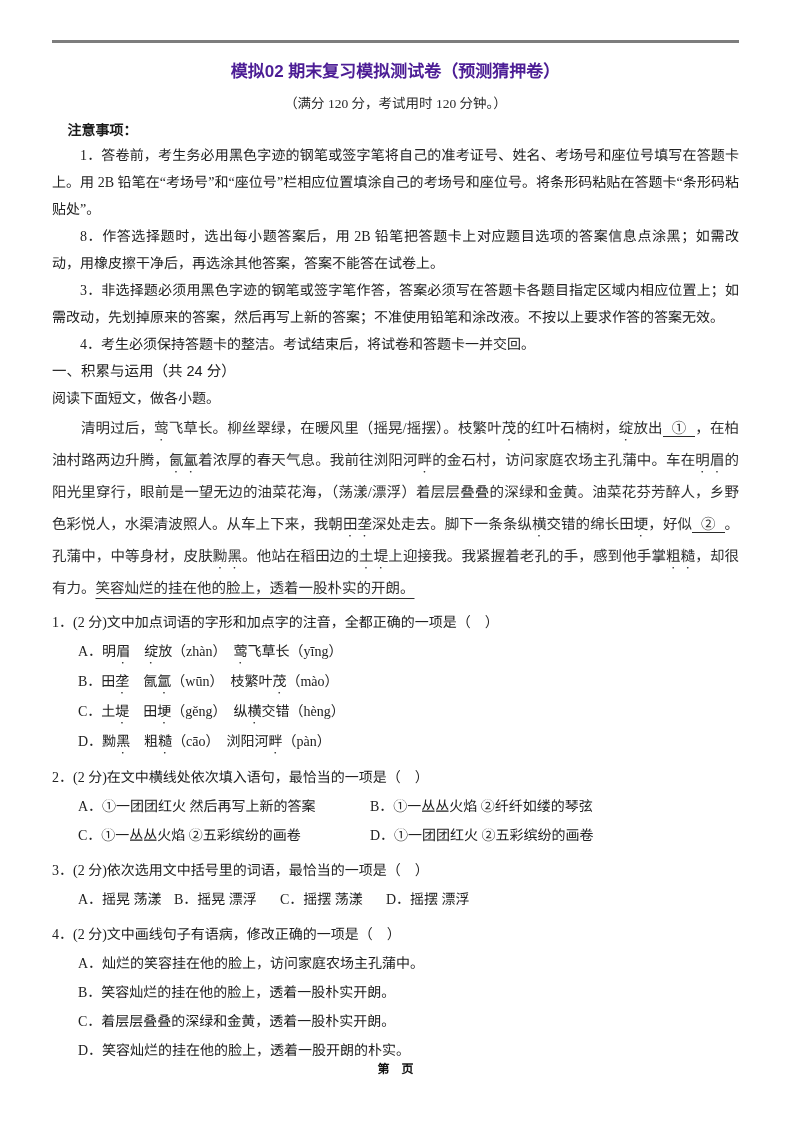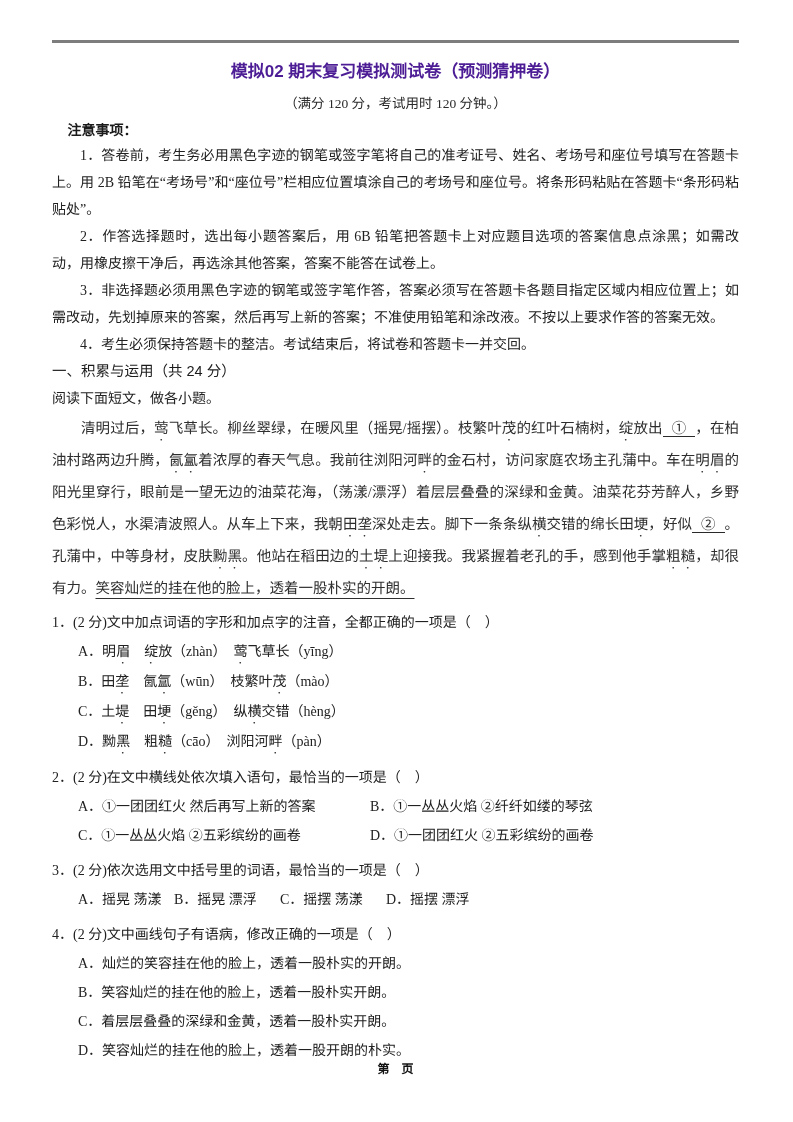--- a/index.html
+++ b/index.html
@@ -49,21 +49,21 @@
 <body>
 
 <div class="top-rule"></div>
 
 <h1 class="title">模拟02 期末复习模拟测试卷（预测猜押卷）</h1>
 <div class="subtitle">（满分 120 分，考试用时 120 分钟。）</div>
 
 <div class="notice-head">注意事项：</div>
 <div>
     <p class="notice">1．答卷前，考生务必用黑色字迹的钢笔或签字笔将自己的准考证号、姓名、考场号和座位号填写在答题卡上。用 2B 铅笔在“考场号”和“座位号”栏相应位置填涂自己的考场号和座位号。将条形码粘贴在答题卡“条形码粘贴处”。</p>
-    <p class="notice">2．作答选择题时，选出每小题答案后，用 6B 铅笔把答题卡上对应题目选项的答案信息点涂黑；如需改动，用橡皮擦干净后，再选涂其他答案，答案不能答在试卷上。</p>
+    <p class="notice">8．作答选择题时，选出每小题答案后，用 2B 铅笔把答题卡上对应题目选项的答案信息点涂黑；如需改动，用橡皮擦干净后，再选涂其他答案，答案不能答在试卷上。</p>
     <p class="notice">3．非选择题必须用黑色字迹的钢笔或签字笔作答，答案必须写在答题卡各题目指定区域内相应位置上；如需改动，先划掉原来的答案，然后再写上新的答案；不准使用铅笔和涂改液。不按以上要求作答的答案无效。</p>
     <p class="notice">4．考生必须保持答题卡的整洁。考试结束后，将试卷和答题卡一并交回。</p>
   </div>
 
 <div class="sec-head">一、积累与运用（共 24 分）</div>
 <div class="intro">阅读下面短文，做各小题。</div>
 
 <p class="passage"><span>清明过后，</span><span class="em">莺</span><span>飞草长。柳丝翠绿，在暖风里（摇晃/摇摆）。枝繁叶</span><span class="em">茂</span><span>的红叶石楠树，</span><span class="em">绽</span><span>放出</span><span class="blank">①</span><span>，在柏油村路两边升腾，</span><span class="em">氤氲</span><span>着浓厚的春天气息。我前往浏阳河</span><span class="em">畔</span><span>的金石村，访问家庭农场主孔蒲中。车在</span><span class="em">明眉</span><span>的阳光里穿行，眼前是一望无边的油菜花海，（荡漾/漂浮）着层层叠叠的深绿和金黄。油菜花芬芳醉人，乡野色彩悦人，水渠清波照人。从车上下来，我朝</span><span class="em">田垄</span><span>深处走去。脚下一条条纵</span><span class="em">横</span><span>交错的绵长田</span><span class="em">埂</span><span>，好似</span><span class="blank">②</span><span>。孔蒲中，中等身材，皮肤</span><span class="em">黝黑</span><span>。他站在稻田边的</span><span class="em">土堤</span><span>上迎接我。我紧握着老孔的手，感到他手掌</span><span class="em">粗糙</span><span>，却很有力。</span><span class="u">笑容灿烂的挂在他的脸上，透着一股朴实的开朗。</span></p>
 
 <div>
@@ -90,21 +90,21 @@
       <div class="opts row4">
         <div class="opt">A．摇晃 荡漾</div>
         <div class="opt">B．摇晃 漂浮</div>
         <div class="opt">C．摇摆 荡漾</div>
         <div class="opt">D．摇摆 漂浮</div>
       </div>
     </div>
     <div class="question">
       <div class="stem">4．(2 分)文中画线句子有语病，修改正确的一项是（　）</div>
       <div class="opts rows">
-        <div class="opt">A．灿烂的笑容挂在他的脸上，透着一股朴实的开朗。</div>
+        <div class="opt">A．灿烂的笑容挂在他的脸上，访问家庭农场主孔蒲中。</div>
         <div class="opt">B．笑容灿烂的挂在他的脸上，透着一股朴实开朗。</div>
         <div class="opt">C．着层层叠叠的深绿和金黄，透着一股朴实开朗。</div>
         <div class="opt">D．笑容灿烂的挂在他的脸上，透着一股开朗的朴实。</div>
       </div>
     </div>
   </div>
 
 <div class="footer">
   <div class="pageno">第　页</div>
 </div>

